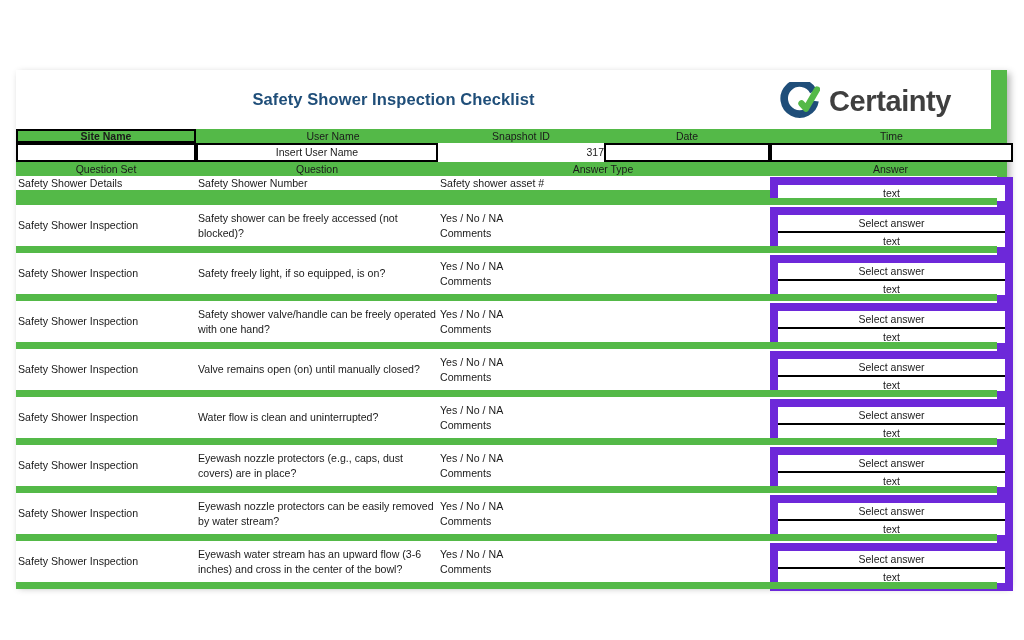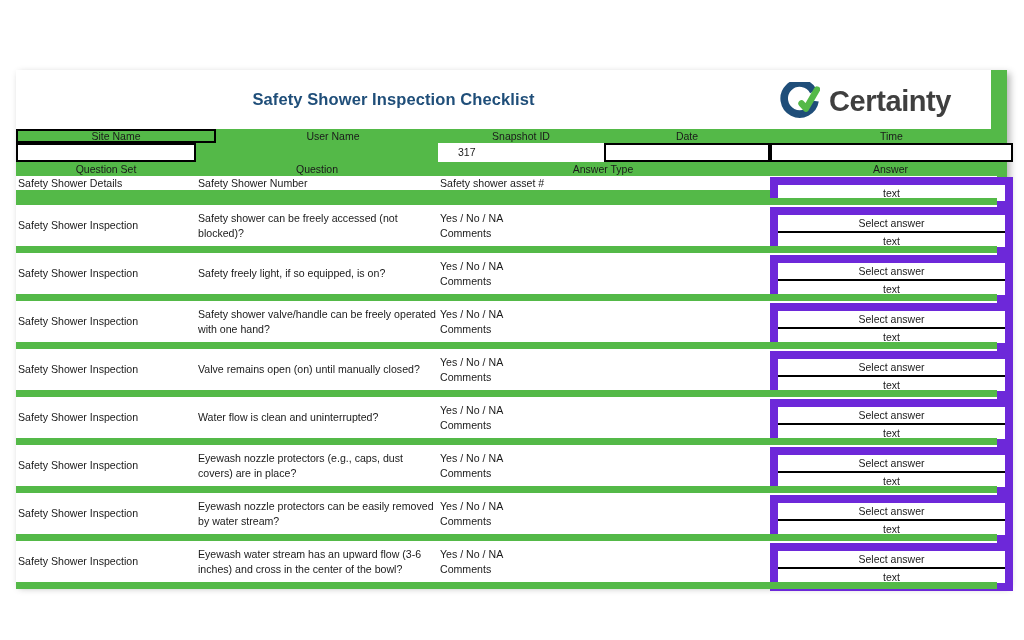--- a/index.html
+++ b/index.html
@@ -117,21 +117,21 @@
     font-size: 10.5px;
     color: #1a1a1a;
     box-sizing: border-box;
     font-family: "Liberation Sans", sans-serif;
     white-space: nowrap;
     overflow: hidden;
   }
   .val-cell.boxed { border: 2px solid #000000; line-height: 15px; }
   .val-cell.plain { border: none; }
   .val-cell.center { text-align: center; }
-  .val-cell.left { text-align: left; padding-left: 20px; }
+  .val-cell.left { text-align: right; padding-left: 3px; }
 
   
   .q-row { background: #ffffff; }
   .gap-row { background: #54b948; }
 
   .q-cell {
     position: absolute;
     top: 0;
     bottom: 0;
     display: flex;
@@ -185,28 +185,29 @@
         <svg id="logo-mark" viewBox="0 0 40 38">
           <path d="M33.5 9.5 A15.5 15.5 0 1 0 35 19" fill="none" stroke="#1f4e79" stroke-width="7.6" stroke-linecap="butt"></path>
           <path d="M21.5 21.5 L26 26.5 L37 7.5" fill="none" stroke="#54b948" stroke-width="6.4" stroke-linecap="round" stroke-linejoin="round"></path>
         </svg>
         <span id="logo-text">Certainty</span>
       </div>
     </div>
 
     <div id="rows">
         <div class="hdr-row" style="top: 59px;">
-          <div class="hdr-cell boxed" style="left: 0px; width: 200px;">Site Name</div>
+          <div class="hdr-cell boxed" style="left: 0px; width: 180px; font-weight: bold;">Site Name</div>
           <div class="hdr-cell" style="left: 180px; width: 242px; padding-left: 16px;">User Name</div>
           <div class="hdr-cell" style="left: 422px; width: 166px;">Snapshot ID</div>
           <div class="hdr-cell" style="left: 588px; width: 166px;">Date</div>
           <div class="hdr-cell" style="left: 754px; width: 243px;">Time</div>
         </div>
         <div class="val-row" style="top: 73px;">
           <div class="val-cell boxed center" style="left: 0px; width: 180px;"></div>
+          <div class="val-cell boxed center" placeholder="Insert User Name" style="left: 180px; width: 242px;">Insert User Name</div>
           <div class="val-cell plain left" style="left: 422px; width: 166px;">317</div>
           <div class="val-cell boxed center" style="left: 588px; width: 166px;"></div>
           <div class="val-cell boxed center" style="left: 754px; width: 243px;"></div>
         </div>
         <div class="hdr-row" style="top: 92px;">
           <div class="hdr-cell" style="left: 0px; width: 180px;">Question Set</div>
           <div class="hdr-cell" style="left: 180px; width: 242px;">Question</div>
           <div class="hdr-cell" style="left: 422px; width: 330px;">Answer Type</div>
           <div class="hdr-cell" style="left: 752px; width: 245px;">Answer</div>
         </div>

